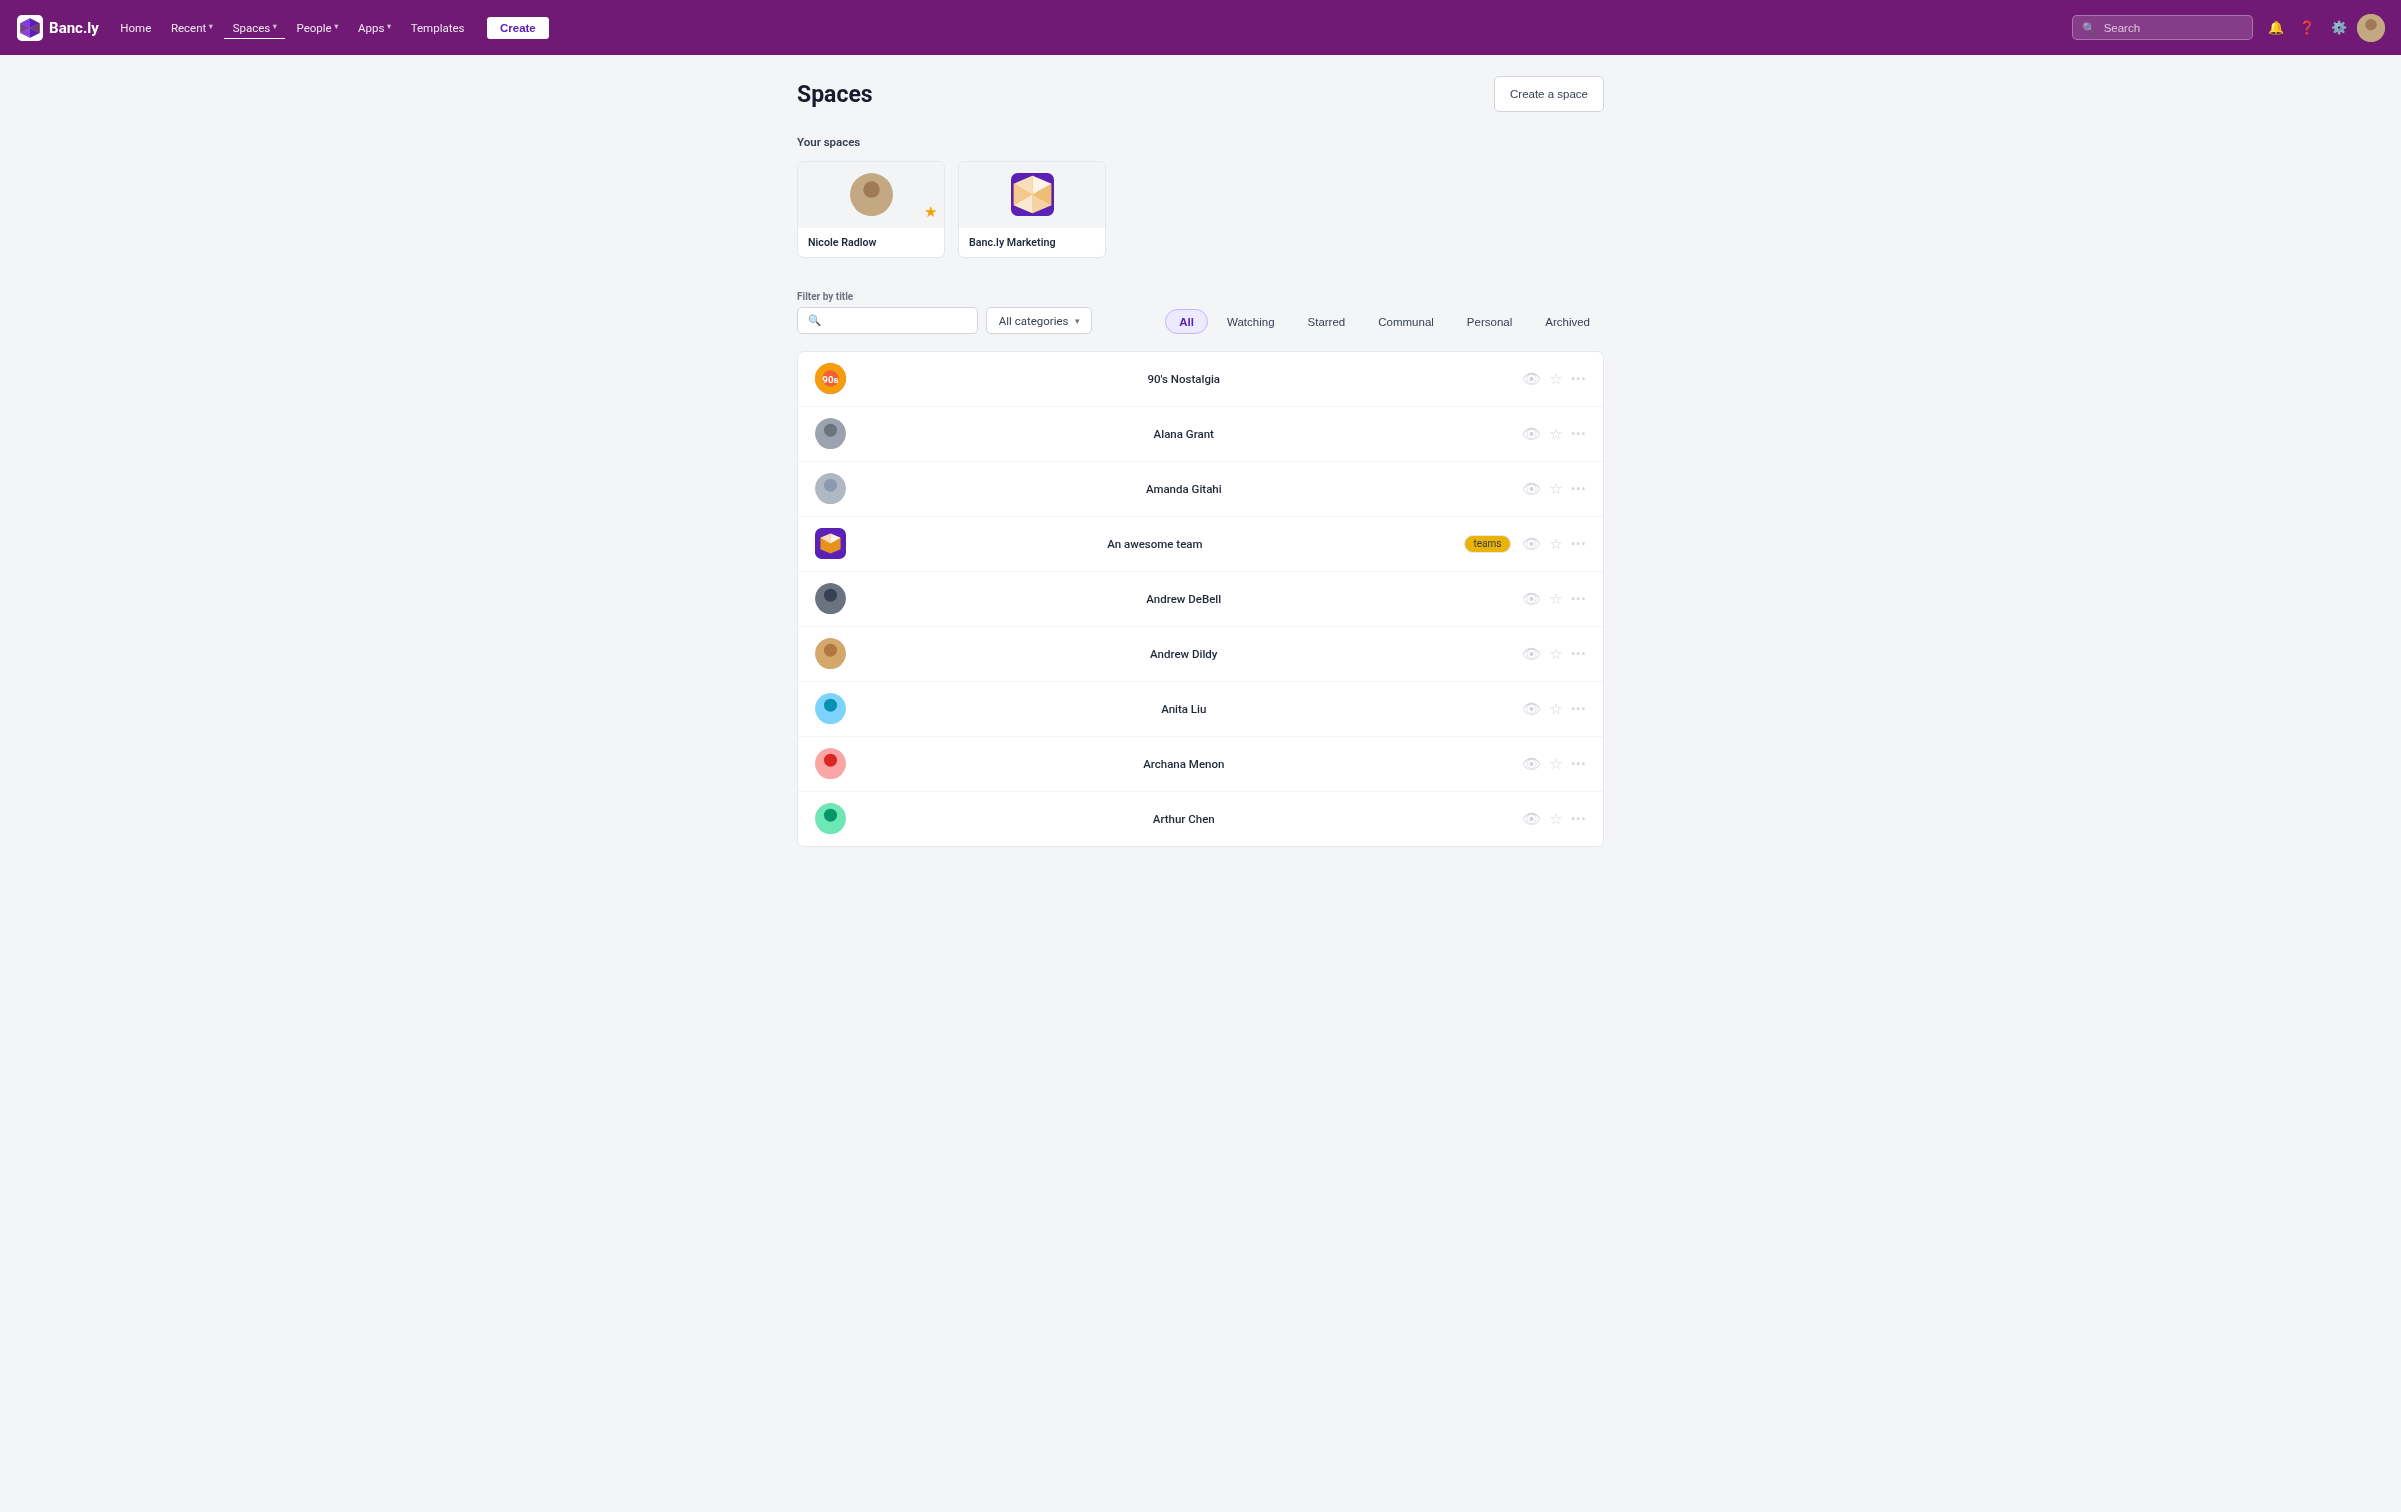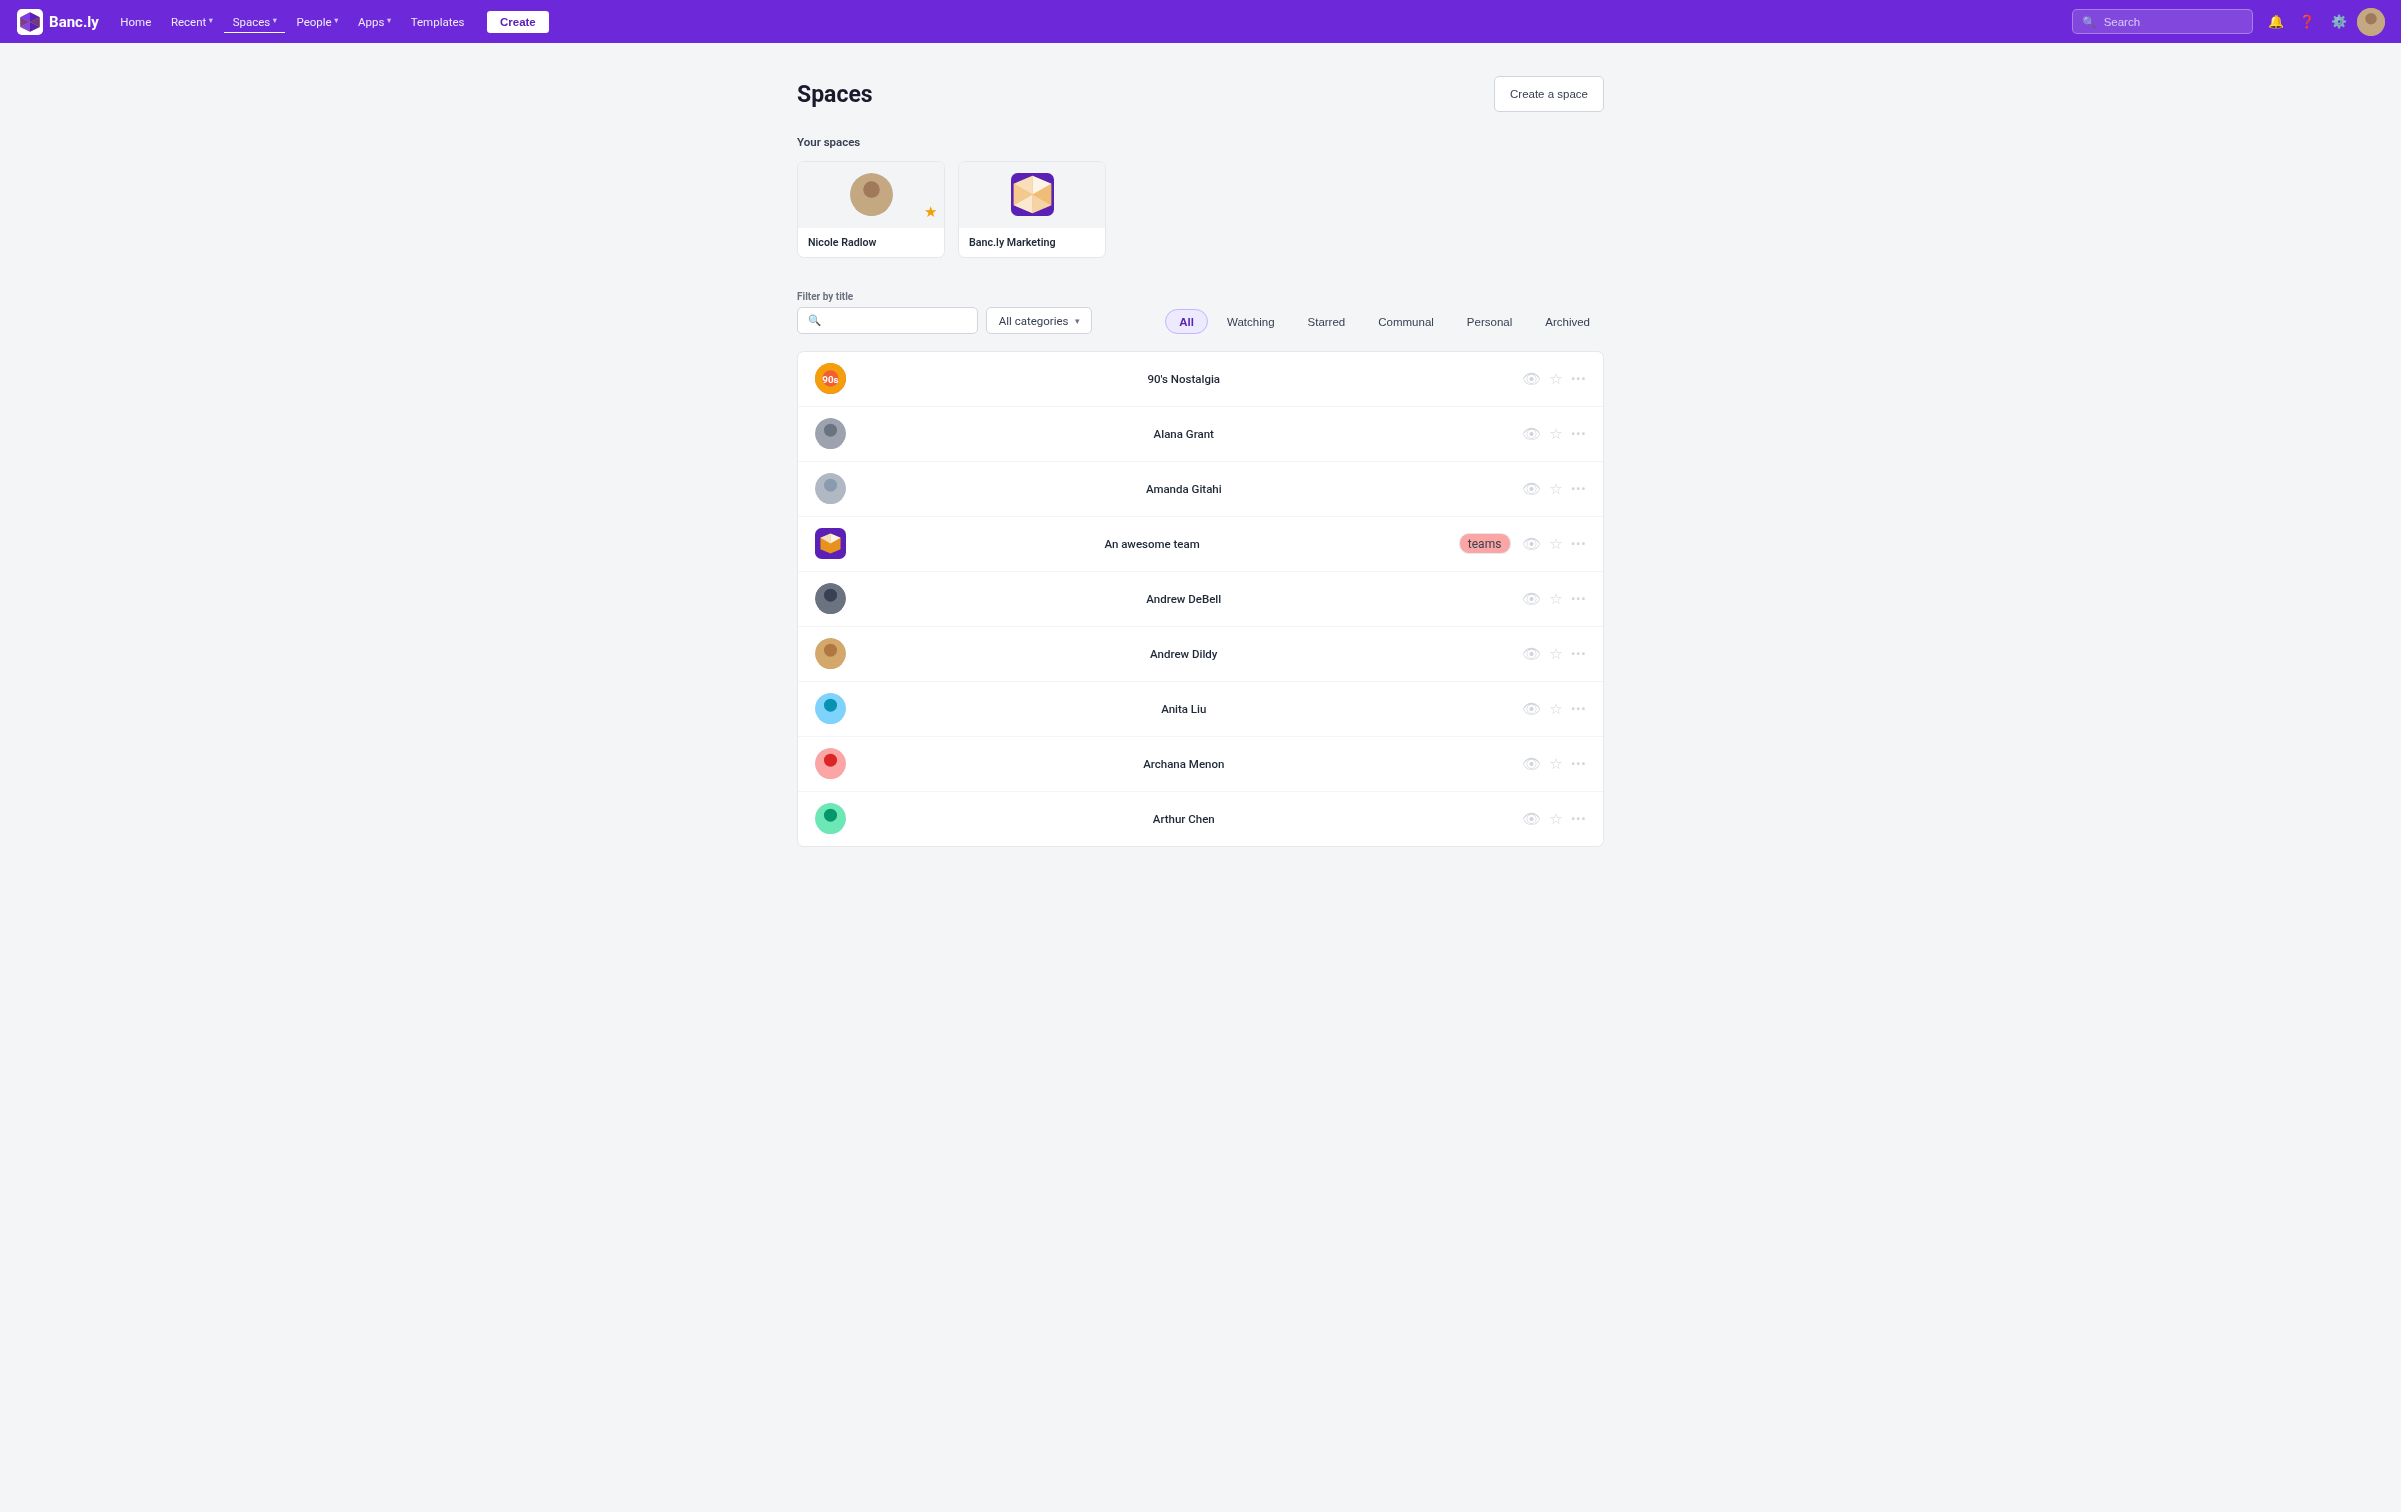--- a/index.html
+++ b/index.html
@@ -1,24 +1,24 @@
 <!DOCTYPE html>
 <html style="font-size:13px"><head>
   <meta charset="utf-8">
   <style>
     * { box-sizing: border-box; margin: 0; padding: 0; }
     body { font-family: -apple-system, BlinkMacSystemFont, 'Segoe UI', Roboto, sans-serif; background: #f4f5f7; min-height: 100vh; }
 
     
     .navbar {
-      background: #6d28d9;
+      background: #701a75;
       display: flex;
       align-items: center;
       padding: 0 16.5px;
-      height: 43px;
+      height: 55px;
       gap: 3.3px;
       position: fixed; top: 0; left: 0; right: 0; z-index: 100;
     }
     .navbar-logo {
       display: flex; align-items: center; gap: 6.6px; color: white; font-weight: 700; font-size: 15px; margin-right: 10px; text-decoration: none;
     }
     .logo-icon {
       width: 26px; height: 26px;
     }
     .nav-link {
@@ -117,21 +117,21 @@
     }
     .space-row:last-child { border-bottom: none; }
     .space-row-avatar {
       width: 31px; height: 31px; border-radius: 50%; background: #e5e7eb; overflow: hidden; flex-shrink: 0; display: flex; align-items: center; justify-content: center;
     }
     .space-row-avatar-rect {
       width: 31px; height: 31px; border-radius: 6.6px; background: #e5e7eb; overflow: hidden; flex-shrink: 0; display: flex; align-items: center; justify-content: center;
     }
     .space-row-name { font-size: 11.5px; color: #1f2937; font-weight: 500; flex: 1; text-align: center; }
     .space-tag {
-      background: #fca5a5; color: #374151; font-size: 12px; padding: 2.5px 8.2px; border-radius: 10px; border: 0.8px solid #e5e7eb;
+      background: #eab308; color: #374151; font-size: 10px; padding: 2.5px 8.2px; border-radius: 10px; border: 0.8px solid #e5e7eb;
     }
     .space-row-actions { display: flex; align-items: center; gap: 8.2px; margin-left: auto; }
     .action-icon { color: #d1d5db; font-size: 15px; cursor: pointer; }
     .dots-icon { color: #d1d5db; font-size: 13px; cursor: pointer; letter-spacing: 0.8px; }
 
     
     .av-nostalgia { background: linear-gradient(135deg, #f59e0b, #ef4444); }
   </style>
 </head>
 <body>

